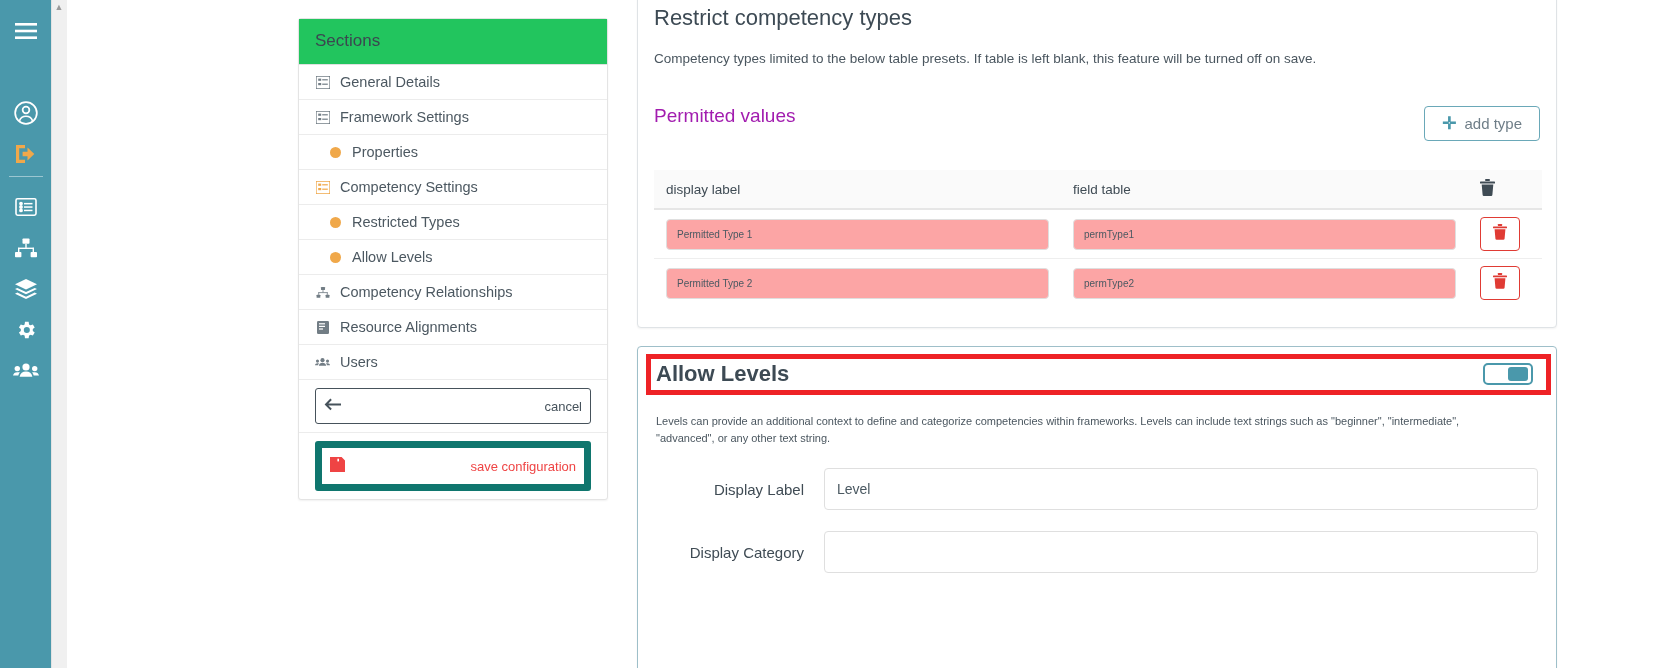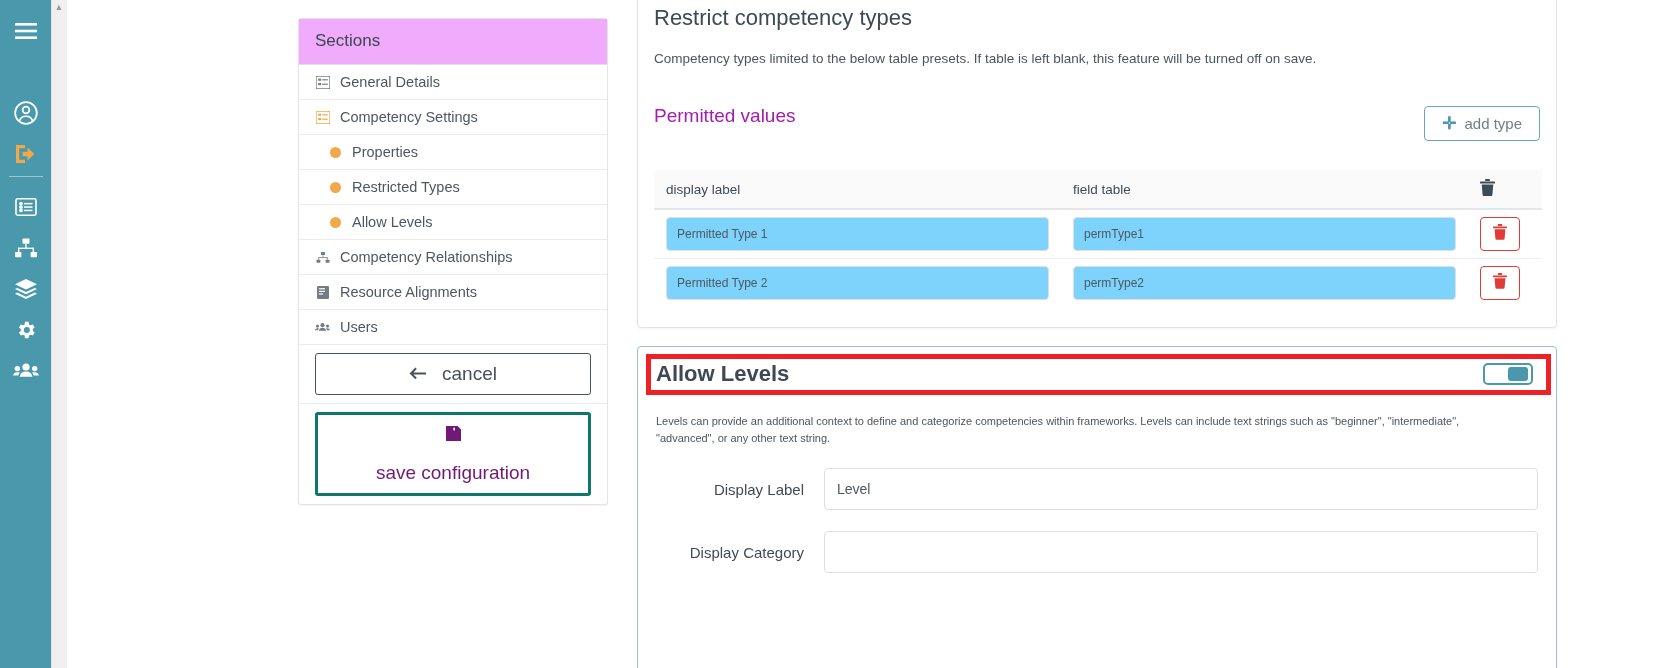--- a/index.html
+++ b/index.html
@@ -49,21 +49,21 @@
   
   #sections-panel {
     position: absolute; left: 298px; top: 18px;
     width: 310px;
     background: #ffffff;
     border: 1px solid #e4e4e4;
     border-radius: 3px;
     box-shadow: 0 1px 2px rgba(0,0,0,.06);
   }
   #sections-title {
-    background: #f0abfc;
+    background: #22c55e;
     border-bottom: 1px solid #e0e0e0;
     padding: 12px 16px 13px 16px;
     font-size: 17px;
     color: #3b4750;
   }
   .section-row {
     display: flex; align-items: center;
     gap: 10px;
     padding: 9px 16px;
     border-bottom: 1px solid #ececec;
@@ -76,29 +76,29 @@
   .sec-ic.orange { color: #f0a84a; }
   .bullet {
     width: 11px; height: 11px; border-radius: 50%;
     background: #f0a84a; display:inline-block;
     margin-left: 2px;
   }
   .sec-btn-wrap { padding: 8px 16px; border-bottom: 1px solid #ececec; }
   .sec-btn-wrap:last-child { border-bottom: none; }
   .sec-btn {
     width: 100%;
-    display: flex; align-items: center; justify-content: center; gap: 16px;
+    display: flex; align-items: center; justify-content: space-between; gap: 3px;
     padding: 9px 8px;
     border-radius: 3px;
     background: #ffffff;
-    font-size: 19px;
+    font-size: 13px;
     cursor: pointer;
   }
   #cancel-button { border: 1px solid #46525b; color: #46525b; }
-  #save-button  { border: 3px solid #0f766e; color: #701a75; flex-direction: column; }
+  #save-button  { border: 7px solid #0f766e; color: #ef4444; }
 
   
   #main-col {
     position: absolute; left: 637px; top: 12px;
     width: 1210px; height: 668px;
   }
   .panel {
     position: absolute;
     left: 0; width: 920px;
     background: #ffffff;
@@ -143,24 +143,24 @@
   #permitted-table td { padding: 7px 12px; border-bottom: 1px solid #eeeeee; }
   #permitted-table tr:last-child td { border-bottom: none; }
   .col-label { width: 385px; }
   .col-value { width: 385px; }
   .col-del   { width: 70px; }
   .cell-input {
     width: 100%;
     padding: 9px 10px;
     border: 1px solid #dfdfdf;
     border-radius: 4px;
-    font-size: 12px;
+    font-size: 10px;
     color: #4b5962;
     font-family: "Liberation Sans", sans-serif;
-    background: #7dd3fc;
+    background: #fca5a5;
   }
   .row-delete-btn {
     width: 40px; height: 34px;
     border: 1px solid #e03b34; border-radius: 4px;
     background: #fff; color: #e03b34;
     display: flex; align-items: center; justify-content: center;
     cursor: pointer;
   }
   .th-trash { color: #1d1d1d; }
 
@@ -295,39 +295,51 @@
           <rect x="0" y="0" width="14" height="13" rx="1.4" fill="none" stroke="currentColor" stroke-width="1.3"></rect>
           <rect x="2.2" y="2.6" width="3" height="2.2"></rect>
           <rect x="6.2" y="3.2" width="5.6" height="1.2"></rect>
           <rect x="2.2" y="7" width="3" height="2.2"></rect>
           <rect x="6.2" y="7.6" width="5.6" height="1.2"></rect>
         </svg>
     </span>
     <span>General Details</span>
   </div>
 
+  <div class="section-row">
+    <span class="sec-ic">
+      <svg width="14" height="13" viewBox="0 0 14 13" fill="currentColor">
+          <rect x="0" y="0" width="14" height="13" rx="1.4" fill="none" stroke="currentColor" stroke-width="1.3"></rect>
+          <rect x="2.2" y="2.6" width="3" height="2.2"></rect>
+          <rect x="6.2" y="3.2" width="5.6" height="1.2"></rect>
+          <rect x="2.2" y="7" width="3" height="2.2"></rect>
+          <rect x="6.2" y="7.6" width="5.6" height="1.2"></rect>
+        </svg>
+    </span>
+    <span>Framework Settings</span>
+  </div>
+
+  <div class="section-row sub">
+    <span class="sec-ic">
+        <span class="bullet"></span>
+      </span>
+    <span>Properties</span>
+  </div>
 
   <div class="section-row">
     <span class="sec-ic orange">
       <svg width="14" height="13" viewBox="0 0 14 13" fill="currentColor">
           <rect x="0" y="0" width="14" height="13" rx="1.4" fill="none" stroke="currentColor" stroke-width="1.3"></rect>
           <rect x="2.2" y="2.6" width="3" height="2.2"></rect>
           <rect x="6.2" y="3.2" width="5.6" height="1.2"></rect>
           <rect x="2.2" y="7" width="3" height="2.2"></rect>
           <rect x="6.2" y="7.6" width="5.6" height="1.2"></rect>
         </svg>
     </span>
     <span>Competency Settings</span>
-  </div>
-
-  <div class="section-row sub">
-    <span class="sec-ic">
-        <span class="bullet"></span>
-      </span>
-    <span>Properties</span>
   </div>
 
   <div class="section-row sub">
     <span class="sec-ic">
         <span class="bullet"></span>
       </span>
     <span>Restricted Types</span>
   </div>
 
   <div class="section-row sub">

